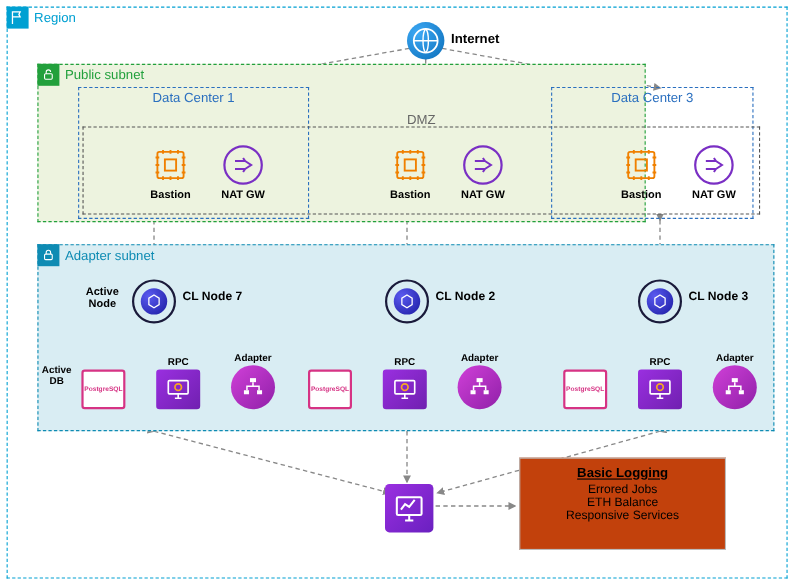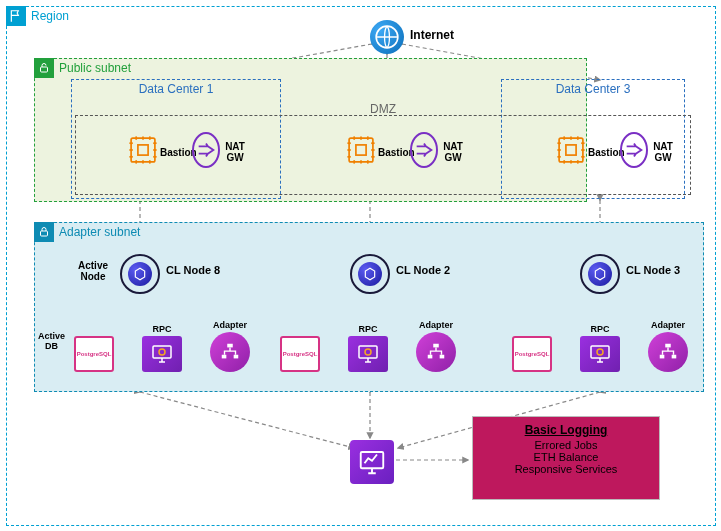--- a/index.html
+++ b/index.html
@@ -50,21 +50,21 @@
   .dc1 { left: 36px; }
   .dc2 { left: 266px; width: 184px; }
   .dc3 { left: 466px; width: 184px; }
 
   .dmz {
     position:absolute; left: 40px; top: 56px; width: 616px; height: 80px;
     border: 1px dashed #555;
   }
   .dmz-label { position:absolute; left: 50%; top:-14px; transform:translateX(-50%); color:#666; font-size:12px; background:transparent;text-align:right; }
 
-  .iconbox { display:inline-flex; align-items:center; width:58px; }
+  .iconbox { display:inline-flex; flex-direction:column; align-items:center; width:58px; }
   .icon-sq { width:36px; height:36px; display:flex; align-items:center; justify-content:center; border-radius:4px; }
   .bastion-svg { stroke:#f08000; fill:none; stroke-width:2; }
   .natgw-circle { width:36px; height:36px; border-radius:50%; border:2px solid #7a2fc4; display:flex; align-items:center; justify-content:center; }
   .small-label { font-size:10px; margin-top:4px; text-align:center; font-weight:bold; }
 
   .dmz-group { position:absolute; top: 16px; display:flex; gap:8px; }
   .dmz1 { left: 50px; }
   .dmz2 { left: 268px; }
   .dmz3 { left: 478px; }
 
@@ -89,21 +89,21 @@
   .svc-label-top { font-size:9px; font-weight:bold; margin-bottom:2px; }
   .svc-icon { width:40px; height:36px; display:flex; align-items:center; justify-content:center; border-radius:3px; }
   .pg { border:2px solid #d63384; color:#d63384; font-size:6px; font-weight:bold; background:#fff; }
   .rpc { background: linear-gradient(135deg,#9a2fe0,#7020b0); }
   .adapter { width:40px; height:40px; border-radius:50%; background: linear-gradient(135deg,#d040d8,#9020a8); }
 
   .active-db-label { position:absolute; left: 34px; top: 338px; font-size:9px; font-weight:bold; text-align:center; line-height:1.1;}
 
   .logging-box {
     position:absolute; left: 472px; top: 416px; width: 188px; height: 84px;
-    background:#be185d; border:1px solid #bbb; padding:6px 8px; text-align:center; font-size:11px;
+    background:#c2410c; border:1px solid #bbb; padding:6px 8px; text-align:center; font-size:11px;
   }
   .logging-title { text-decoration: underline; font-weight:bold; font-size:12px; margin-bottom:2px; }
 
   .monitor-icon {
     position:absolute; left: 350px; top: 440px; width: 44px; height: 44px;
     background: linear-gradient(135deg,#9a2fe0,#6a20c0); border-radius:4px;
     display:flex; align-items:center; justify-content:center;
   }
 
   svg.connections { position:absolute; left:0; top:0; width:721px; height:531px; pointer-events:none; }
@@ -295,21 +295,21 @@
 <div class="active-node-label" style="white-space:pre;">Active
 Node</div>
 
 <div class="cl-node cl1">
   <div class="cl-inner">
       <svg width="14" height="14" viewBox="0 0 24 24">
         <path d="M12 2l8 5v10l-8 5-8-5V7z" fill="none" stroke="#fff" stroke-width="2"></path>
       </svg>
     </div>
 </div>
-<div class="cl-label" style="left:166px; top:264px;">CL Node 8</div>
+<div class="cl-label" style="left:166px; top:264px;">CL Node 7</div>
 
 <div class="cl-node cl2">
   <div class="cl-inner">
       <svg width="14" height="14" viewBox="0 0 24 24">
         <path d="M12 2l8 5v10l-8 5-8-5V7z" fill="none" stroke="#fff" stroke-width="2"></path>
       </svg>
     </div>
 </div>
 <div class="cl-label" style="left:396px; top:264px;">CL Node 2</div>
 

